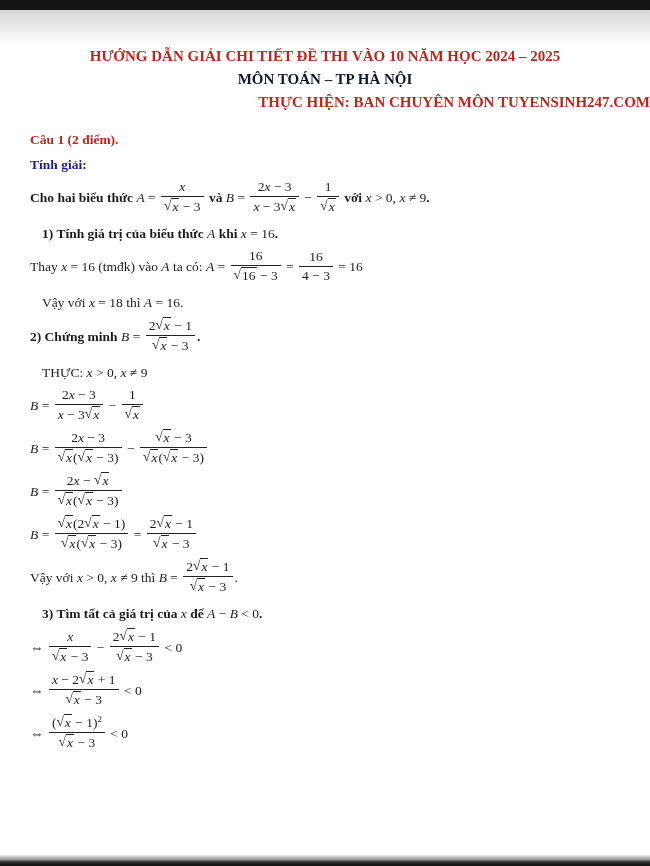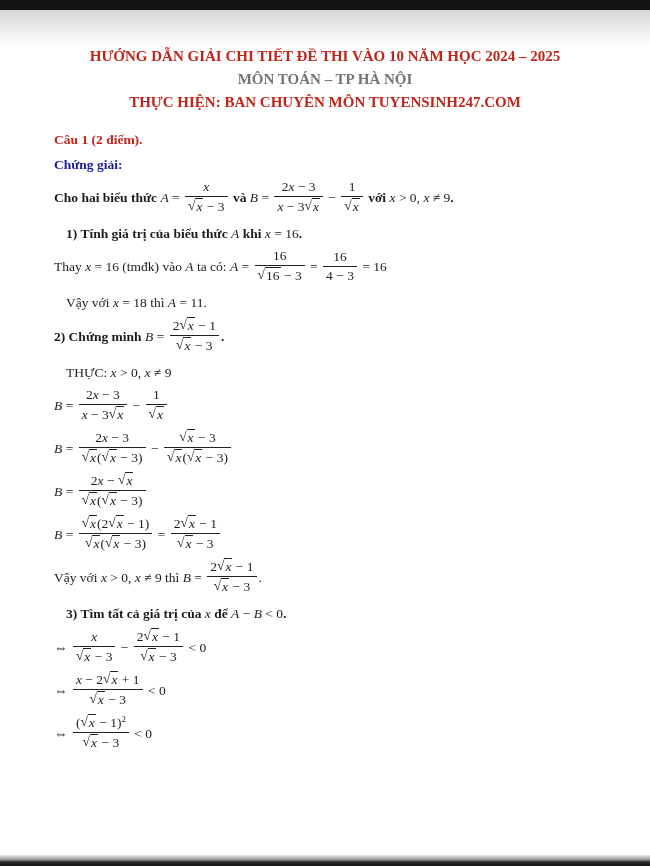--- a/index.html
+++ b/index.html
@@ -5,21 +5,21 @@
   html,body{margin:0;padding:0;}
   body{
     width:650px;height:866px;overflow:hidden;background:#ffffff;
     font-family:"Liberation Serif","DejaVu Serif",serif;
     color:#1c1c1c;position:relative;
   }
   .top-bar{height:10px;background:#141414;}
   .top-fade{height:36px;background:linear-gradient(#d6d6d6,#ffffff);}
   .header{text-align:center;margin-top:-26px;padding-top:28px;}
   .title{font-weight:700;font-size:15px;line-height:17px;margin:0 0 6px 0;}
-  .content{padding:8px 28px 0 54px;font-size:13.5px;}
+  .content{padding:8px 28px 0 30px;font-size:13.5px;}
   .q-label{font-weight:700;line-height:17px;margin:6px 0;}
   .m-label{font-weight:700;line-height:17px;margin:8px 0;}
   .line{margin:8px 12px;line-height:17px;}
   .line.has-frac{margin:6px 0;}
   .i{font-style:italic;}
   .bi{font-weight:700;}
   .frac{display:inline-block;vertical-align:middle;text-align:center;margin:0 2px;transform:translateY(-2px);}
   .num{display:block;border-bottom:1px solid #222;padding:0 3px 1px 3px;line-height:16px;}
   .den{display:block;padding:1px 3px 0 3px;line-height:16px;}
   .sqrt{display:inline-block;white-space:nowrap;}
@@ -32,32 +32,32 @@
   }
 </style>
 </head>
 <body>
 
 <div class="top-bar"></div>
 <div class="top-fade"></div>
 
 <div class="header">
   <div class="title" style="color: rgb(192, 37, 28);">HƯỚNG DẪN GIẢI CHI TIẾT ĐỀ THI VÀO 10 NĂM HỌC 2024 – 2025</div>
-  <div class="title" style="color: #737373;">MÔN TOÁN – TP HÀ NỘI</div>
-  <div class="title" style="color: rgb(192, 37, 28);">THỰC HIỆN: BAN CHUYÊN MÔN TUYENSINH247.COM</div>
+  <div class="title" style="color: #0f172a;">MÔN TOÁN – TP HÀ NỘI</div>
+  <div class="title" style="color: rgb(192, 37, 28); text-align: right;">THỰC HIỆN: BAN CHUYÊN MÔN TUYENSINH247.COM</div>
 </div>
 
 <div class="content">
   <div class="q-label" style="color: rgb(192, 37, 28);">Câu 1 (2 điểm).</div>
-  <div class="m-label" style="color: rgb(27, 27, 150);">Chứng giải:</div>
+  <div class="m-label" style="color: rgb(27, 27, 150);">Tính giải:</div>
   <div>
       <div class="line has-frac"><span class="bi">Cho hai biểu thức&nbsp;</span><span class="i">A</span><span class="t"> = </span><span class="frac"><span class="num"><span class="i">x</span></span><span class="den"><span class="sqrt"><span class="rad">√</span><span class="rdx"><span class="i">x</span></span></span><span class="t"> − 3</span></span></span><span class="bi">&nbsp;và&nbsp;</span><span class="i">B</span><span class="t"> = </span><span class="frac"><span class="num"><span class="t">2</span><span class="i">x</span><span class="t"> − 3</span></span><span class="den"><span class="i">x</span><span class="t"> − 3</span><span class="sqrt"><span class="rad">√</span><span class="rdx"><span class="i">x</span></span></span></span></span><span class="t"> − </span><span class="frac"><span class="num"><span class="t">1</span></span><span class="den"><span class="sqrt"><span class="rad">√</span><span class="rdx"><span class="i">x</span></span></span></span></span><span class="bi">&nbsp;với&nbsp;</span><span class="i">x</span><span class="t"> &gt; 0, </span><span class="i">x</span><span class="t"> ≠ 9</span><span class="bi">.</span></div>
       <div class="line"><span class="bi">1) Tính giá trị của biểu thức&nbsp;</span><span class="i">A</span><span class="bi">&nbsp;khi&nbsp;</span><span class="i">x</span><span class="t"> = 16</span><span class="bi">.</span></div>
       <div class="line has-frac"><span class="t">Thay </span><span class="i">x</span><span class="t"> = 16 (tmđk) vào </span><span class="i">A</span><span class="t"> ta có: </span><span class="i">A</span><span class="t"> = </span><span class="frac"><span class="num"><span class="t">16</span></span><span class="den"><span class="sqrt"><span class="rad">√</span><span class="rdx"><span class="t">16</span></span></span><span class="t"> − 3</span></span></span><span class="t"> = </span><span class="frac"><span class="num"><span class="t">16</span></span><span class="den"><span class="t">4 − 3</span></span></span><span class="t"> = 16</span></div>
-      <div class="line"><span class="t">Vậy với </span><span class="i">x</span><span class="t"> = 18 thì </span><span class="i">A</span><span class="t"> = 11.</span></div>
+      <div class="line"><span class="t">Vậy với </span><span class="i">x</span><span class="t"> = 18 thì </span><span class="i">A</span><span class="t"> = 16.</span></div>
       <div class="line has-frac"><span class="bi">2) Chứng minh&nbsp;</span><span class="i">B</span><span class="t"> = </span><span class="frac"><span class="num"><span class="t">2</span><span class="sqrt"><span class="rad">√</span><span class="rdx"><span class="i">x</span></span></span><span class="t"> − 1</span></span><span class="den"><span class="sqrt"><span class="rad">√</span><span class="rdx"><span class="i">x</span></span></span><span class="t"> − 3</span></span></span><span class="bi">.</span></div>
       <div class="line"><span class="t">THỰC: </span><span class="i">x</span><span class="t"> &gt; 0, </span><span class="i">x</span><span class="t"> ≠ 9</span></div>
       <div class="line has-frac"><span class="i">B</span><span class="t"> = </span><span class="frac"><span class="num"><span class="t">2</span><span class="i">x</span><span class="t"> − 3</span></span><span class="den"><span class="i">x</span><span class="t"> − 3</span><span class="sqrt"><span class="rad">√</span><span class="rdx"><span class="i">x</span></span></span></span></span><span class="t"> − </span><span class="frac"><span class="num"><span class="t">1</span></span><span class="den"><span class="sqrt"><span class="rad">√</span><span class="rdx"><span class="i">x</span></span></span></span></span></div>
       <div class="line has-frac"><span class="i">B</span><span class="t"> = </span><span class="frac"><span class="num"><span class="t">2</span><span class="i">x</span><span class="t"> − 3</span></span><span class="den"><span class="sqrt"><span class="rad">√</span><span class="rdx"><span class="i">x</span></span></span><span class="t">(</span><span class="sqrt"><span class="rad">√</span><span class="rdx"><span class="i">x</span></span></span><span class="t"> − 3)</span></span></span><span class="t"> − </span><span class="frac"><span class="num"><span class="sqrt"><span class="rad">√</span><span class="rdx"><span class="i">x</span></span></span><span class="t"> − 3</span></span><span class="den"><span class="sqrt"><span class="rad">√</span><span class="rdx"><span class="i">x</span></span></span><span class="t">(</span><span class="sqrt"><span class="rad">√</span><span class="rdx"><span class="i">x</span></span></span><span class="t"> − 3)</span></span></span></div>
       <div class="line has-frac"><span class="i">B</span><span class="t"> = </span><span class="frac"><span class="num"><span class="t">2</span><span class="i">x</span><span class="t"> − </span><span class="sqrt"><span class="rad">√</span><span class="rdx"><span class="i">x</span></span></span></span><span class="den"><span class="sqrt"><span class="rad">√</span><span class="rdx"><span class="i">x</span></span></span><span class="t">(</span><span class="sqrt"><span class="rad">√</span><span class="rdx"><span class="i">x</span></span></span><span class="t"> − 3)</span></span></span></div>
       <div class="line has-frac"><span class="i">B</span><span class="t"> = </span><span class="frac"><span class="num"><span class="sqrt"><span class="rad">√</span><span class="rdx"><span class="i">x</span></span></span><span class="t">(2</span><span class="sqrt"><span class="rad">√</span><span class="rdx"><span class="i">x</span></span></span><span class="t"> − 1)</span></span><span class="den"><span class="sqrt"><span class="rad">√</span><span class="rdx"><span class="i">x</span></span></span><span class="t">(</span><span class="sqrt"><span class="rad">√</span><span class="rdx"><span class="i">x</span></span></span><span class="t"> − 3)</span></span></span><span class="t"> = </span><span class="frac"><span class="num"><span class="t">2</span><span class="sqrt"><span class="rad">√</span><span class="rdx"><span class="i">x</span></span></span><span class="t"> − 1</span></span><span class="den"><span class="sqrt"><span class="rad">√</span><span class="rdx"><span class="i">x</span></span></span><span class="t"> − 3</span></span></span></div>
       <div class="line has-frac"><span class="t">Vậy với </span><span class="i">x</span><span class="t"> &gt; 0, </span><span class="i">x</span><span class="t"> ≠ 9 thì </span><span class="i">B</span><span class="t"> = </span><span class="frac"><span class="num"><span class="t">2</span><span class="sqrt"><span class="rad">√</span><span class="rdx"><span class="i">x</span></span></span><span class="t"> − 1</span></span><span class="den"><span class="sqrt"><span class="rad">√</span><span class="rdx"><span class="i">x</span></span></span><span class="t"> − 3</span></span></span><span class="t">.</span></div>
       <div class="line"><span class="bi">3) Tìm tất cả giá trị của&nbsp;</span><span class="i">x</span><span class="bi">&nbsp;để&nbsp;</span><span class="i">A</span><span class="t"> − </span><span class="i">B</span><span class="t"> &lt; 0</span><span class="bi">.</span></div>
       <div class="line has-frac"><span class="t">⇔ </span><span class="frac"><span class="num"><span class="i">x</span></span><span class="den"><span class="sqrt"><span class="rad">√</span><span class="rdx"><span class="i">x</span></span></span><span class="t"> − 3</span></span></span><span class="t"> − </span><span class="frac"><span class="num"><span class="t">2</span><span class="sqrt"><span class="rad">√</span><span class="rdx"><span class="i">x</span></span></span><span class="t"> − 1</span></span><span class="den"><span class="sqrt"><span class="rad">√</span><span class="rdx"><span class="i">x</span></span></span><span class="t"> − 3</span></span></span><span class="t"> &lt; 0</span></div>
       <div class="line has-frac"><span class="t">⇔ </span><span class="frac"><span class="num"><span class="i">x</span><span class="t"> − 2</span><span class="sqrt"><span class="rad">√</span><span class="rdx"><span class="i">x</span></span></span><span class="t"> + 1</span></span><span class="den"><span class="sqrt"><span class="rad">√</span><span class="rdx"><span class="i">x</span></span></span><span class="t"> − 3</span></span></span><span class="t"> &lt; 0</span></div>

